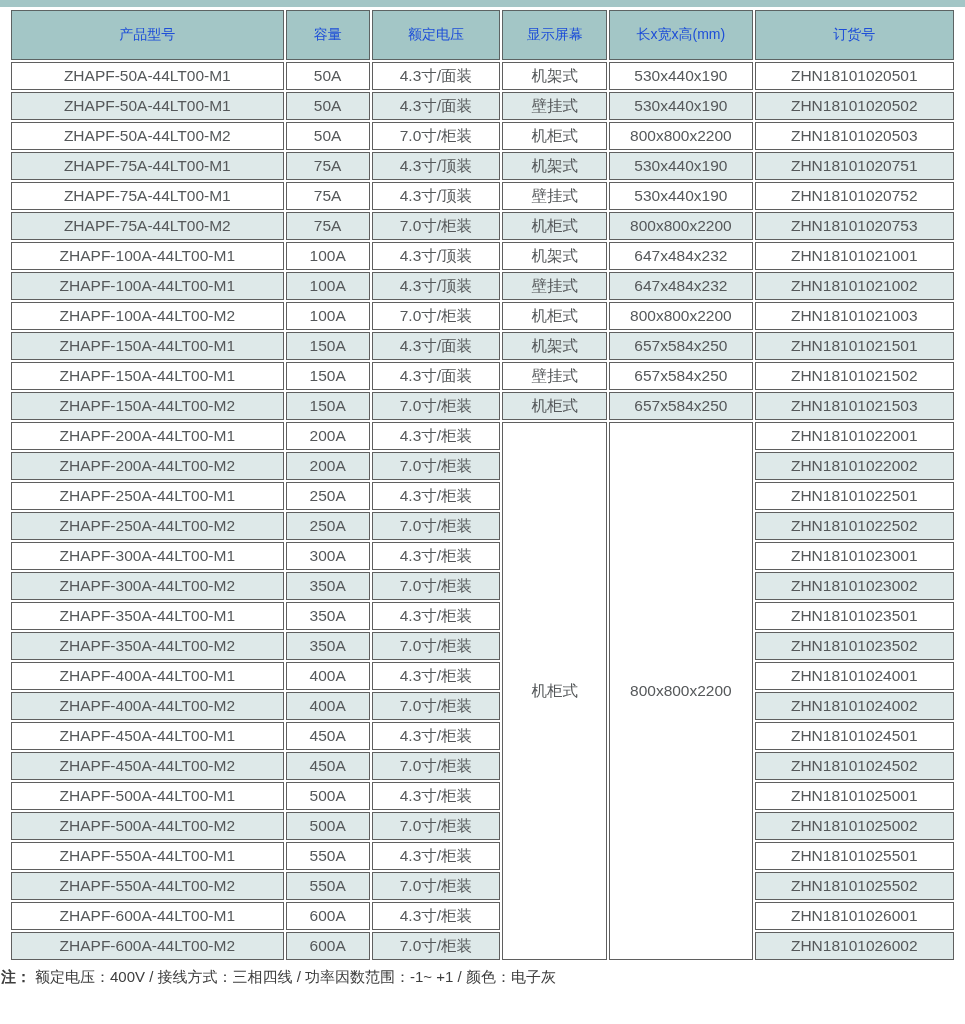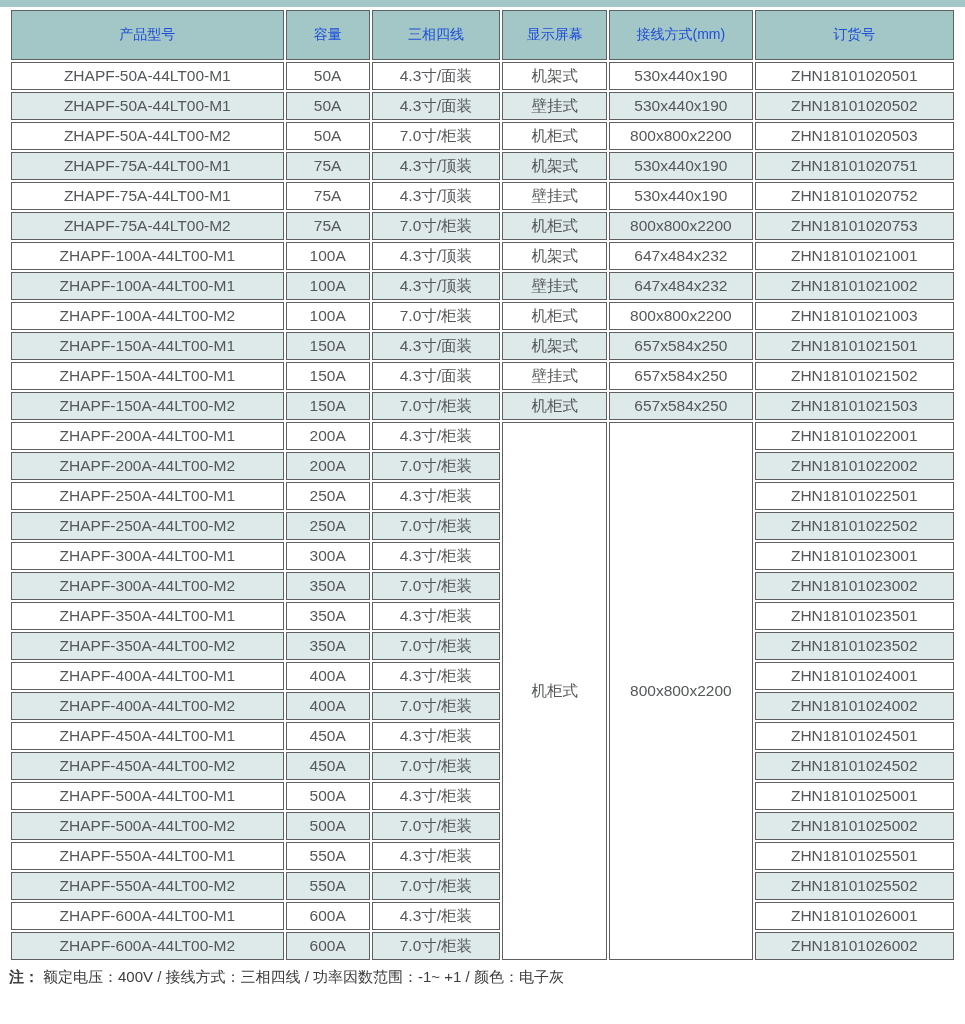--- a/index.html
+++ b/index.html
@@ -52,21 +52,21 @@
     overflow: hidden;
     white-space: nowrap;
   }
   table.spec-table tr.alt td {
     background: #dee9e9;
   }
   table.spec-table td.merged-cell {
     background: #ffffff;
   }
   .footnote {
-    margin: 6px 0 0 9px;
+    margin: 6px 0 0 1px;
     font-size: 15px;
     color: #3d3d3d;
     white-space: nowrap;
   }
   .footnote .prefix {
     font-weight: bold;
     margin-right: 4px;
   }
 </style>
 </head>
@@ -83,23 +83,23 @@
           <col style="width:84px">
           <col style="width:128px">
         <col style="width:105px">
           <col style="width:143px">
           <col style="width:199px">
       </colgroup>
       <thead>
         <tr>
           <th>产品型号</th>
           <th>容量</th>
-          <th>三相四线</th>
+          <th>额定电压</th>
           <th>显示屏幕</th>
-          <th>接线方式(mm)</th>
+          <th>长x宽x高(mm)</th>
           <th>订货号</th>
         </tr>
       </thead>
       <tbody>
           <tr>
             <td>ZHAPF-50A-44LT00-M1</td>
             <td>50A</td>
             <td>4.3寸/面装</td>
             <td>机架式</td>
             <td>530x440x190</td>

